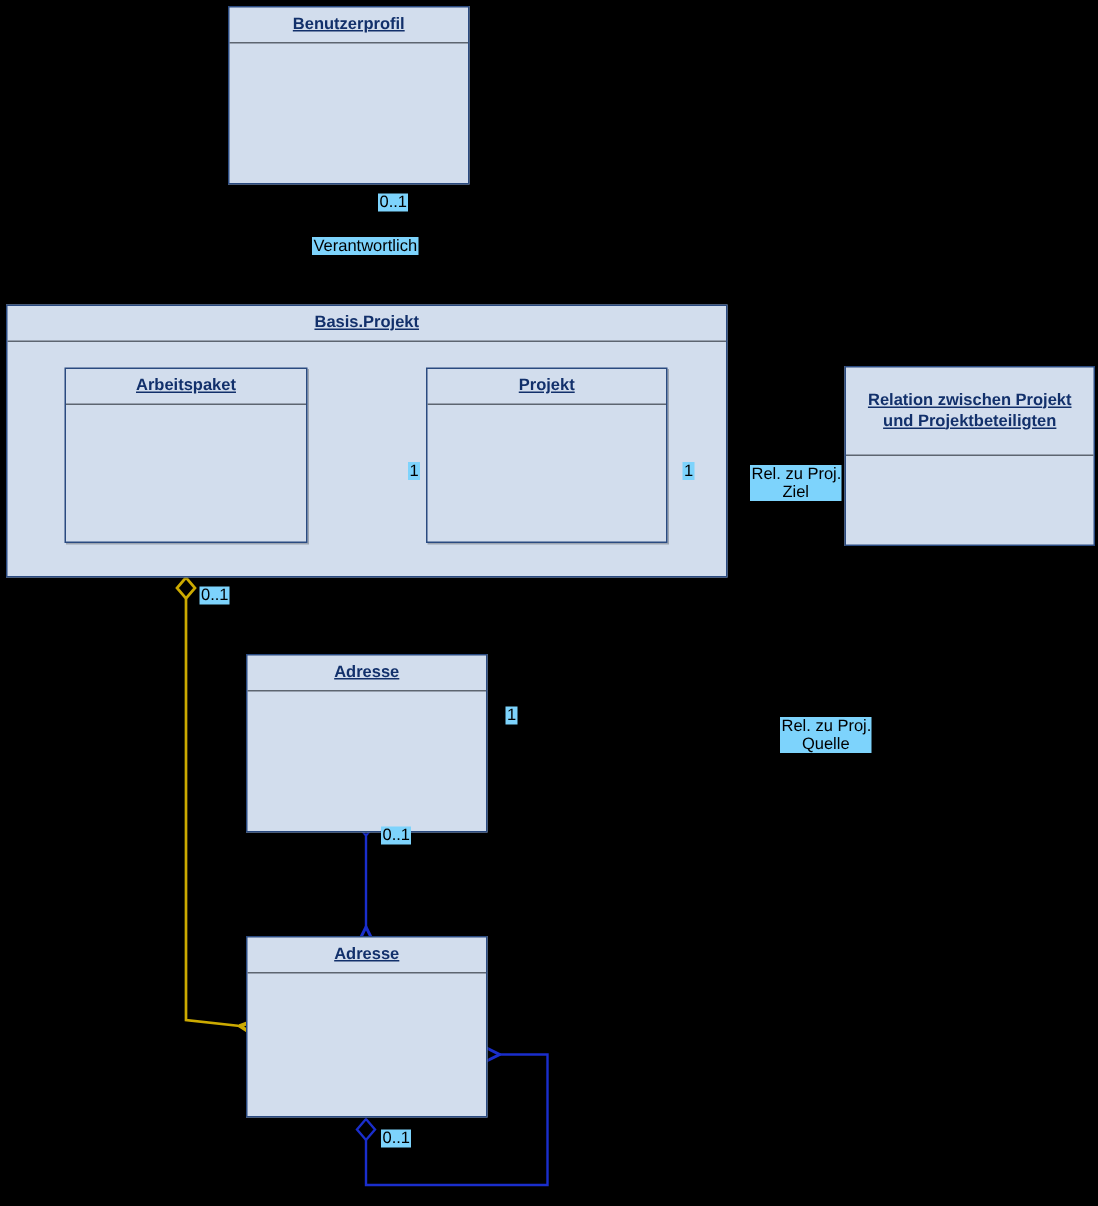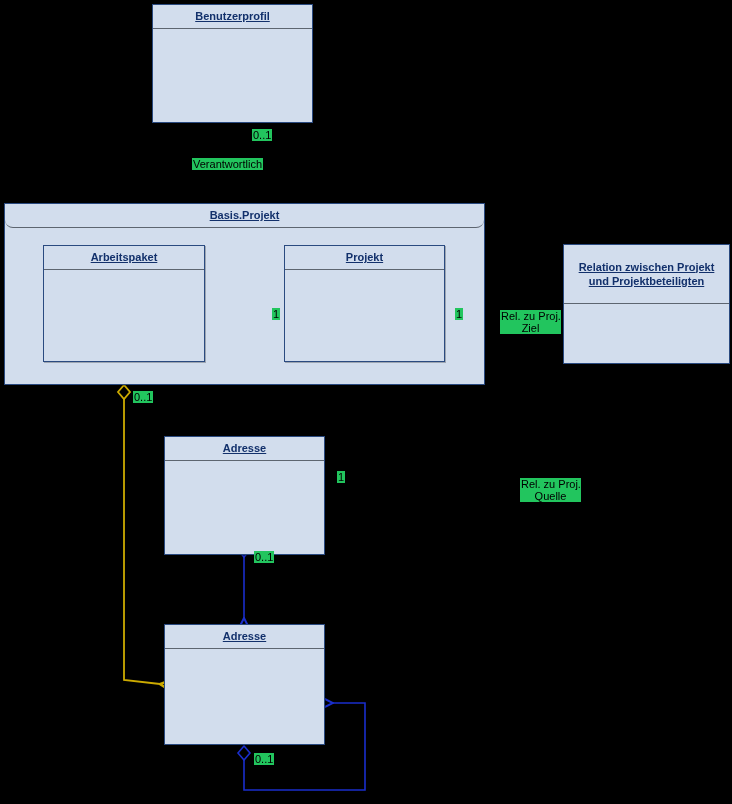--- a/index.html
+++ b/index.html
@@ -50,27 +50,26 @@
   .uml-package > .pkg-title {
     font-size: 11px;
     font-weight: bold;
     color: #12306b;
     text-align: center;
     text-decoration: underline;
     line-height: 14px;
     padding: 4px 4px 5px 4px;
     border-bottom: 1px solid #5d6570;
     box-sizing: border-box;
-    border-radius: 8px;
   }
 
   
   .lbl {
     position: absolute;
-    background: #22c55e;
+    background: #7dd3fc;
     color: #000000;
     font-size: 11px;
     line-height: 12px;
     padding: 0px 1px;
     white-space: pre;
     text-align: center;
     box-sizing: border-box;
   }
 
   
@@ -127,21 +126,21 @@
     </g>
   </svg>
 
   <div class="uml-class" style="left:152px; top:4px; width:161px; height:119px;">
     <div class="cls-title">Benutzerprofil</div>
     <div class="cls-body"></div>
   </div>
 
   <div class="lbl" style="left:252px; top:129px;">0..1</div>
 
-  <div class="lbl" style="left:192px; top:158px;">Verantwortlich</div>
+  <div class="lbl" style="left:208px; top:158px;">Verantwortlich</div>
 
   <div class="uml-package" style="left:4px; top:203px; width:481px; height:182px;">
     <div class="pkg-title">Basis.Projekt</div>
   </div>
 
   <div class="uml-class" style="left:43px; top:245px; width:162px; height:117px;">
     <div class="cls-title">Arbeitspaket</div>
     <div class="cls-body"></div>
   </div>
 

